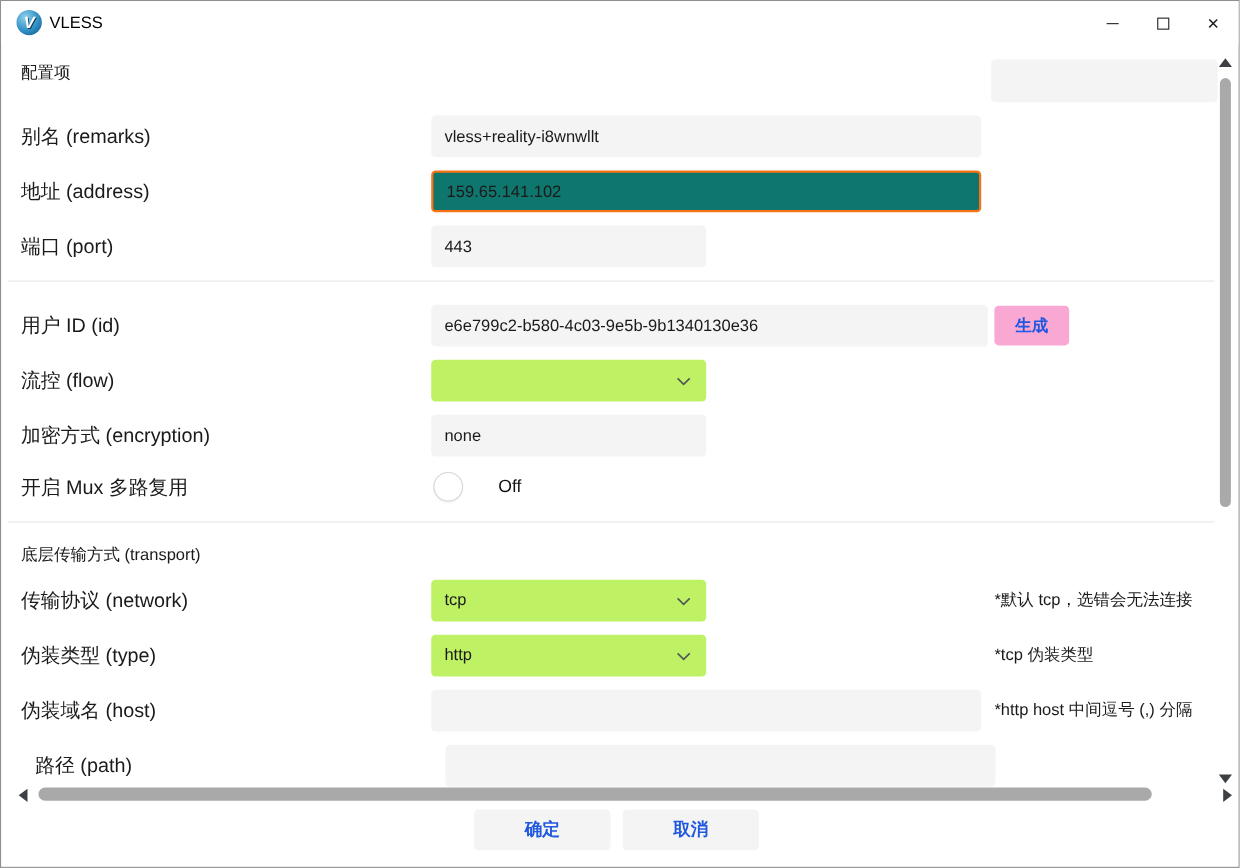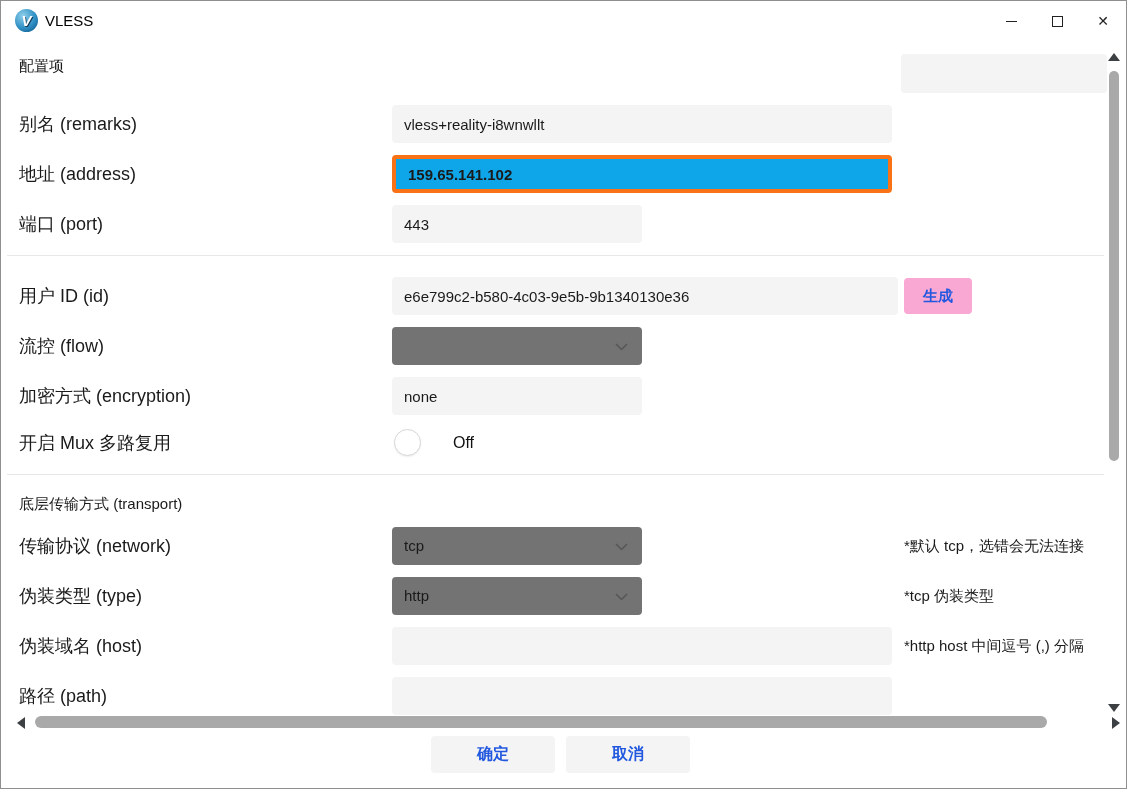--- a/index.html
+++ b/index.html
@@ -32,22 +32,22 @@
   .row-label { position: absolute; left: 18px; top: 0; height: 38px; line-height: 38px; font-size: 18px; color: #1a1a1a; white-space: nowrap; }
   .heading { position: absolute; left: 18px; font-size: 15px; color: #1a1a1a; white-space: nowrap; }
   .field {
     position: absolute; top: 0; height: 38px; border: none; outline: none;
     background: #f4f4f4; border-radius: 4px; font-size: 15px; color: #1a1a1a;
     padding: 0 12px; font-family: "Liberation Sans", sans-serif;
   }
   .field.wide { left: 391px; width: 500px; }
   .field.narrow { left: 391px; width: 250px; }
   .field.id-w { left: 391px; width: 506px; }
-  .field.focused { background: #0ea5e9; border: 4px solid #f97316; font-weight: bold; }
-  .dropdown { position: absolute; left: 391px; width: 250px; height: 38px; background: #737373; border-radius: 4px; }
+  .field.focused { background: #0f766e; border: 2px solid #f97316; }
+  .dropdown { position: absolute; left: 391px; width: 250px; height: 38px; background: #bef264; border-radius: 4px; }
   .dropdown .dd-value { position: absolute; left: 12px; top: 0; height: 38px; line-height: 38px; font-size: 15px; color: #1a1a1a; }
   .chevron { position: absolute; right: 14px; top: 16px; }
   .gen-btn {
     position: absolute; left: 903px; top: 1px; width: 68px; height: 36px;
     background: #f9a8d4; border: none; border-radius: 4px;
     color: #2158df; font-size: 15px; font-weight: bold; cursor: pointer;
     font-family: "Liberation Sans", sans-serif;
   }
   .hint { position: absolute; left: 903px; top: 0; height: 38px; line-height: 38px; font-size: 15px; color: #1a1a1a; white-space: nowrap; width: 207px; overflow: hidden; }
   .divider { position: absolute; left: 6px; right: 22px; height: 1px; background: #e7e7e7; }
@@ -172,21 +172,21 @@
     </div>
     <div class="hint">*tcp 伪装类型</div>
   </div>
 
   <div class="row" style="top:626px;">
     <div class="row-label">伪装域名 (host)</div>
     <input class="field wide" type="text" style="">
     <div class="hint">*http host 中间逗号 (,) 分隔</div>
   </div>
 
-  <div class="row" style="top:676px;">
+  <div class="row" style="top:676px;margin-left:13px;">
     <div class="row-label">路径 (path)</div>
     <input class="field wide" type="text" style="">
   </div>
 
   <div class="hscroll">
     <span class="arr arr-left"></span>
     <div class="hthumb"></div>
     <span class="arr-right"></span>
   </div>
 

